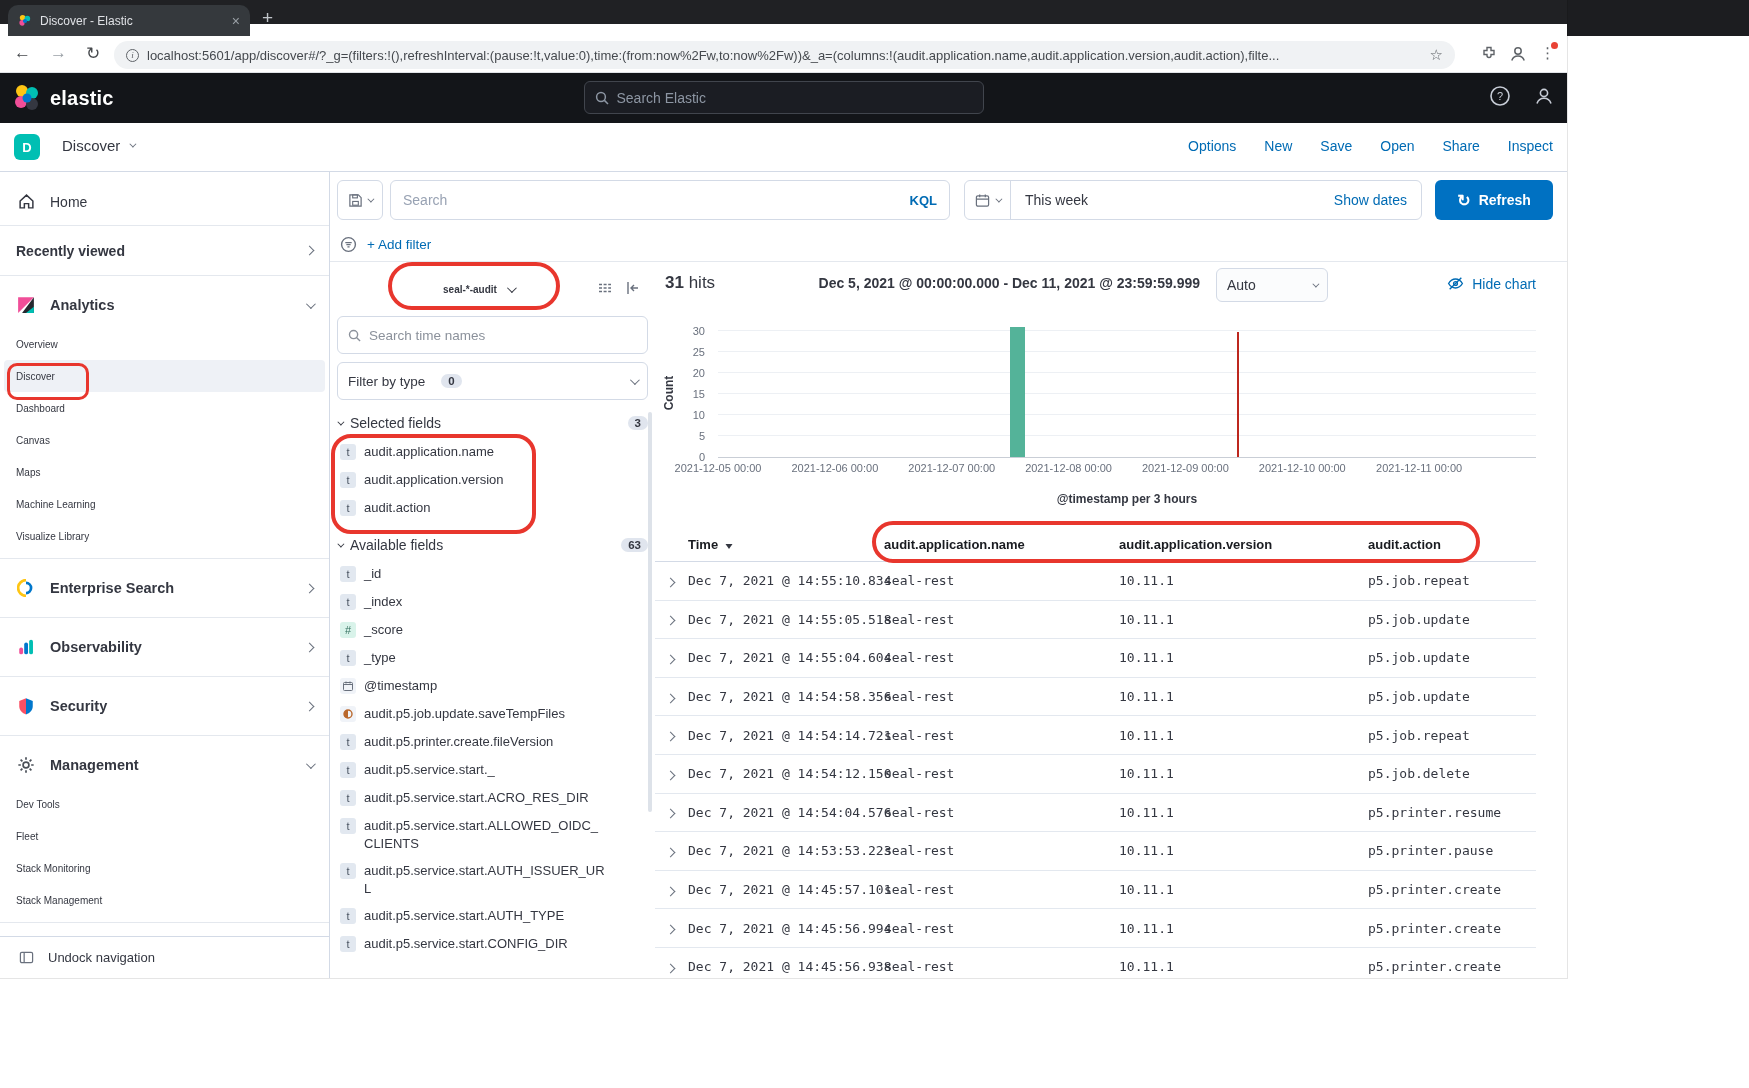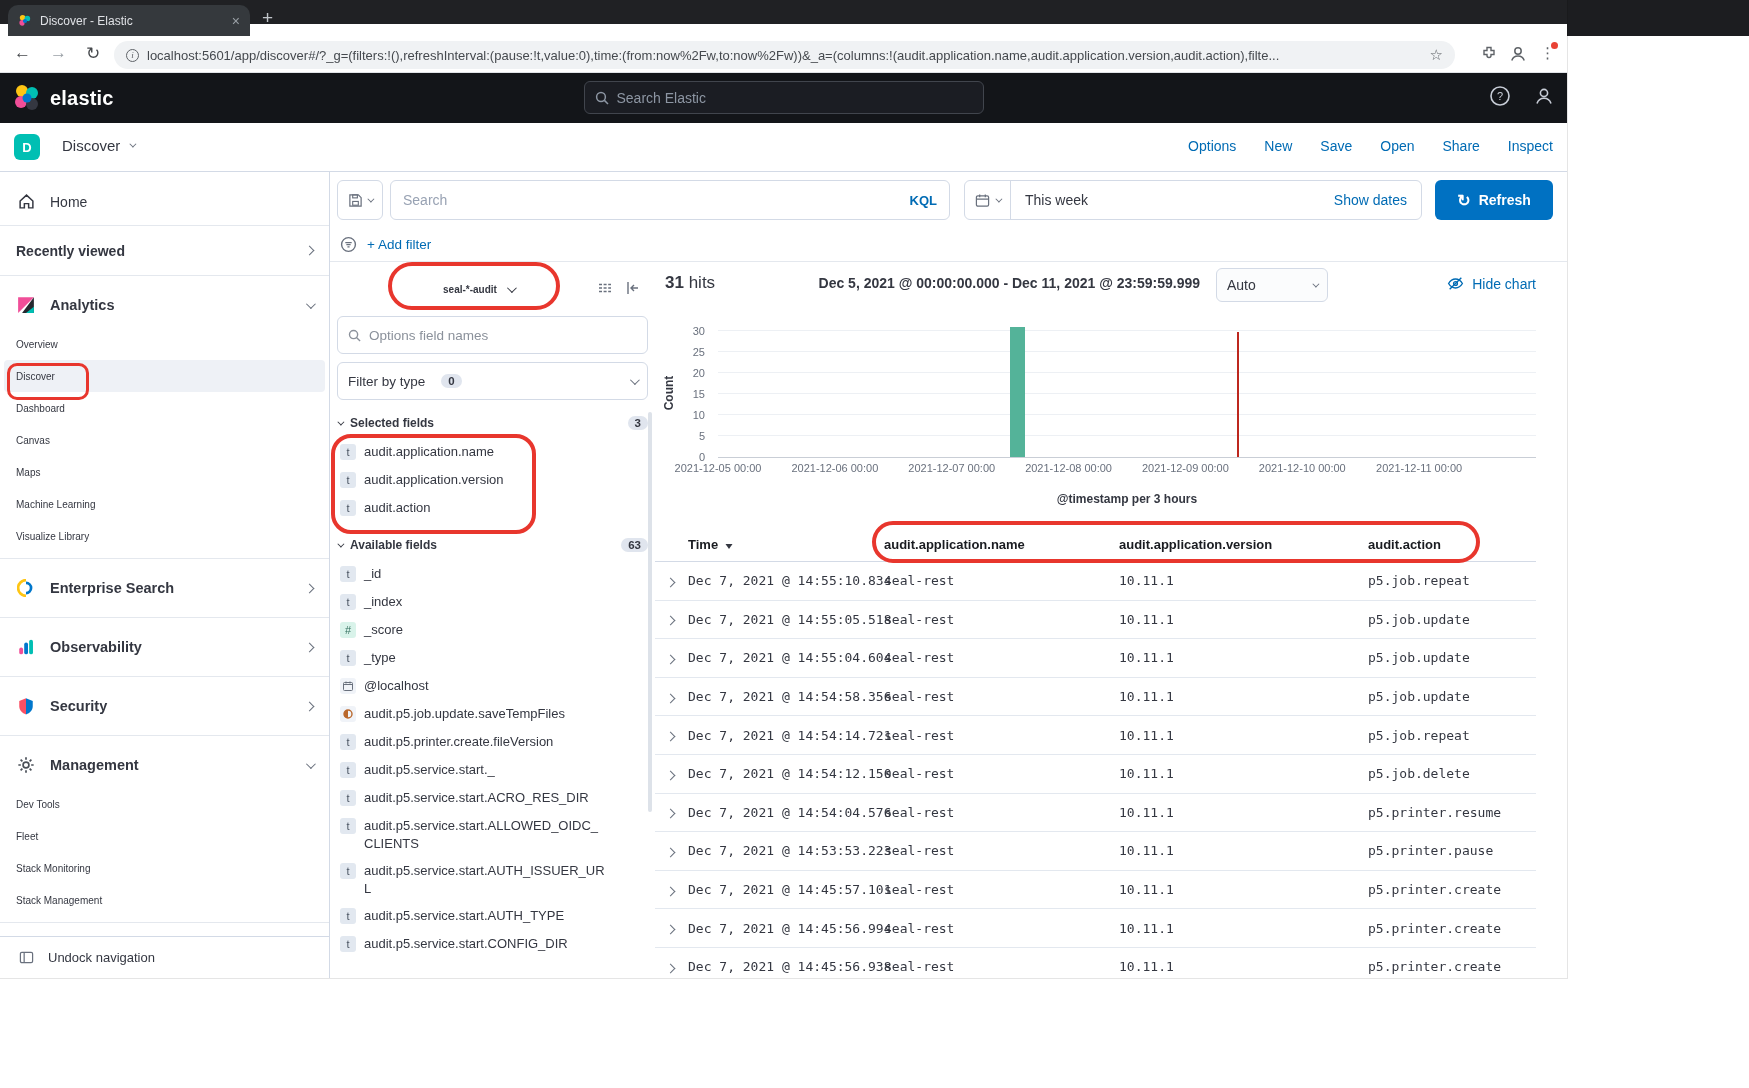--- a/index.html
+++ b/index.html
@@ -110,21 +110,21 @@
   .idx-btn { display:flex; align-items:center; gap:10px; font-weight:700; font-size:10px;
              transform:translateX(-14px); }
   .idx-icos { position:absolute; right:14px; top:18px; display:flex; gap:12px; }
   .sb-input { margin:8px 7px 0 7px; height:38px; border:1px solid #d3dae6; border-radius:6px;
               display:flex; align-items:center; gap:8px; padding:0 10px; background:#fff; }
   .sb-input .ph { color:#8b919b; font-size:13.5px; }
   .ftype { justify-content:flex-start; }
   .ftype .lbl { color:#343741; font-size:13.5px; }
   .ftype .chev { margin-left:auto; }
   .acc-head { margin:12px 7px 0 7px; height:22px; display:flex; align-items:center; gap:8px; }
-  .acc-head .lbl { font-weight:700; font-size:12px; }
+  .acc-head .lbl { font-weight:400; font-size:14px; }
   .cnt-badge { margin-left:auto; background:#e0e5ee; color:#343741; font-size:11.5px; font-weight:700;
                border-radius:9px; padding:1px 7px; }
   .f-list { margin-top:4px; }
   .f-row { display:flex; align-items:flex-start; gap:8px; padding:5px 0 5px 10px; min-height:28px; }
   .f-badge { width:16px; height:16px; border-radius:3px; background:#e2e8f0; color:#4a5462;
              font-size:11px; display:flex; align-items:center; justify-content:center; flex:none; margin-top:1px; }
   .f-badge.num { background:#d9f3ea; color:#357160; }
   .f-badge.date, .f-badge.bool { background:#f0f3f8; }
   .f-name { font-size:13px; color:#343741; width:243px; word-break:break-all; line-height:1.35; }
   .sb-scroll { position:absolute; right:3px; top:150px; width:4px; height:400px; background:#dde2e9; border-radius:2px; }
@@ -430,21 +430,21 @@
         </span>
       </div>
     </div>
     <div class="sb-input">
       <span>
         <svg width="13" height="13" viewBox="0 0 14 14">
             <circle cx="6" cy="6" r="4.4" fill="none" stroke="#8b919b" stroke-width="1.5"></circle>
             <path d="M9.4 9.4 L13 13" stroke="#8b919b" stroke-width="1.5"></path>
           </svg>
       </span>
-      <span class="ph">Options field names</span>
+      <span class="ph">Search time names</span>
     </div>
     <div class="sb-input ftype">
       <span class="lbl">Filter by type</span>
       <span class="cnt-badge" style="margin-left:8px">0</span>
       <span class="chev down"></span>
     </div>
     <div class="acc-head">
       <span class="chev down dark sm"></span>
       <span class="lbl">Selected fields</span>
       <span class="cnt-badge">3</span>
@@ -485,21 +485,21 @@
           <span class="f-badge">t</span>
           <span class="f-name">_type</span>
         </div>
         <div class="f-row">
           <span class="f-badge date">
             <svg width="10" height="10" viewBox="0 0 10 10">
               <rect x="0.5" y="1.5" width="9" height="8" rx="1" fill="none" stroke="#69707d"></rect>
               <path d="M3 0.5v2M7 0.5v2M0.5 3.5h9" stroke="#69707d"></path>
             </svg>
           </span>
-          <span class="f-name">@localhost</span>
+          <span class="f-name">@timestamp</span>
         </div>
         <div class="f-row">
           <span class="f-badge bool">
             <svg width="10" height="10" viewBox="0 0 10 10">
               <circle cx="5" cy="5" r="4" fill="none" stroke="#b9672c" stroke-width="1.4"></circle>
               <path d="M5 1a4 4 0 0 0 0 8z" fill="#b9672c"></path>
             </svg>
           </span>
           <span class="f-name">audit.p5.job.update.saveTempFiles</span>
         </div>

